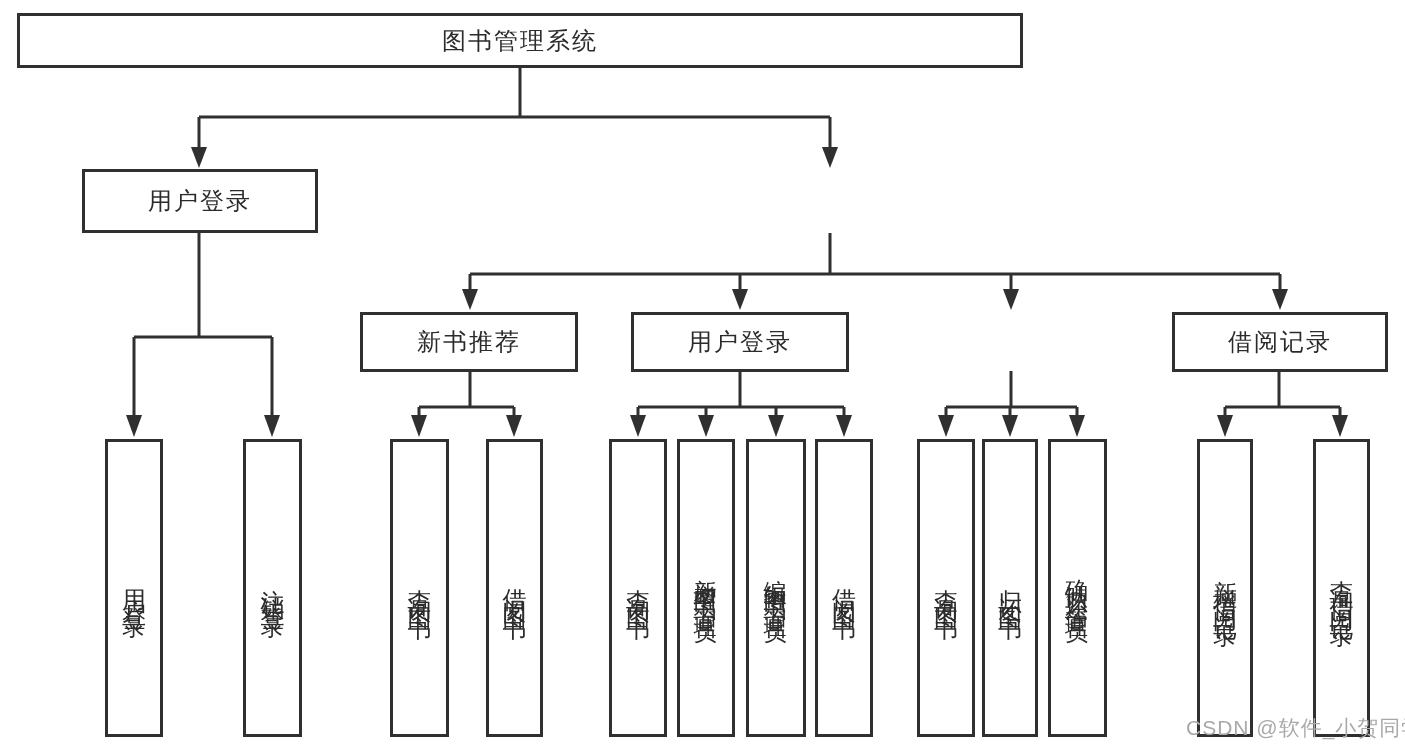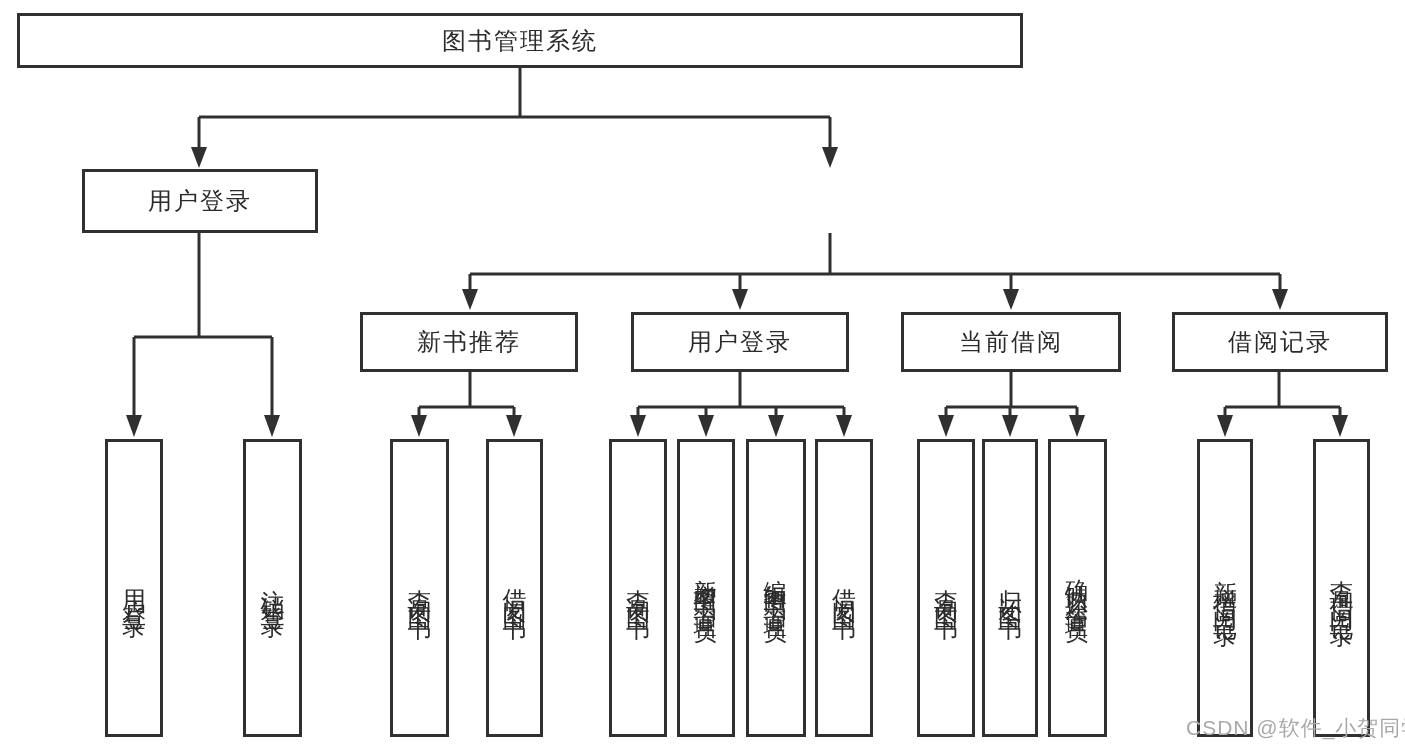--- a/index.html
+++ b/index.html
@@ -77,21 +77,20 @@
       <polygon stroke="none" points="1332,415 1348,415 1340,437"></polygon>
     </g>
   </svg>
 
   <div class="node" style="left:17px;top:13px;width:1006px;height:55px;">图书管理系统</div>
 
   <div class="node" style="left:82px;top:169px;width:236px;height:64px;">用户登录</div>
 
   <div class="node" style="left:360px;top:312px;width:218px;height:60px;">新书推荐</div>
   <div class="node" style="left:631px;top:312px;width:218px;height:60px;">用户登录</div>
-  <div class="node" style="left:901px;top:312px;width:220px;height:60px;">当前借阅</div>
   <div class="node" style="left:1172px;top:312px;width:216px;height:60px;">借阅记录</div>
 
   <div class="node vbox" style="left:105px;top:439px;width:58px;height:298px;">用户登录</div>
   <div class="node vbox" style="left:243px;top:439px;width:59px;height:298px;">注销登录</div>
 
   <div class="node vbox" style="left:390px;top:439px;width:59px;height:298px;">查询图书</div>
   <div class="node vbox" style="left:486px;top:439px;width:57px;height:298px;">借阅图书</div>
 
   <div class="node vbox" style="left:609px;top:439px;width:58px;height:298px;">查询图书</div>
   <div class="node vbox long" style="left:677px;top:439px;width:58px;height:298px;">新增图书（管理员）</div>

